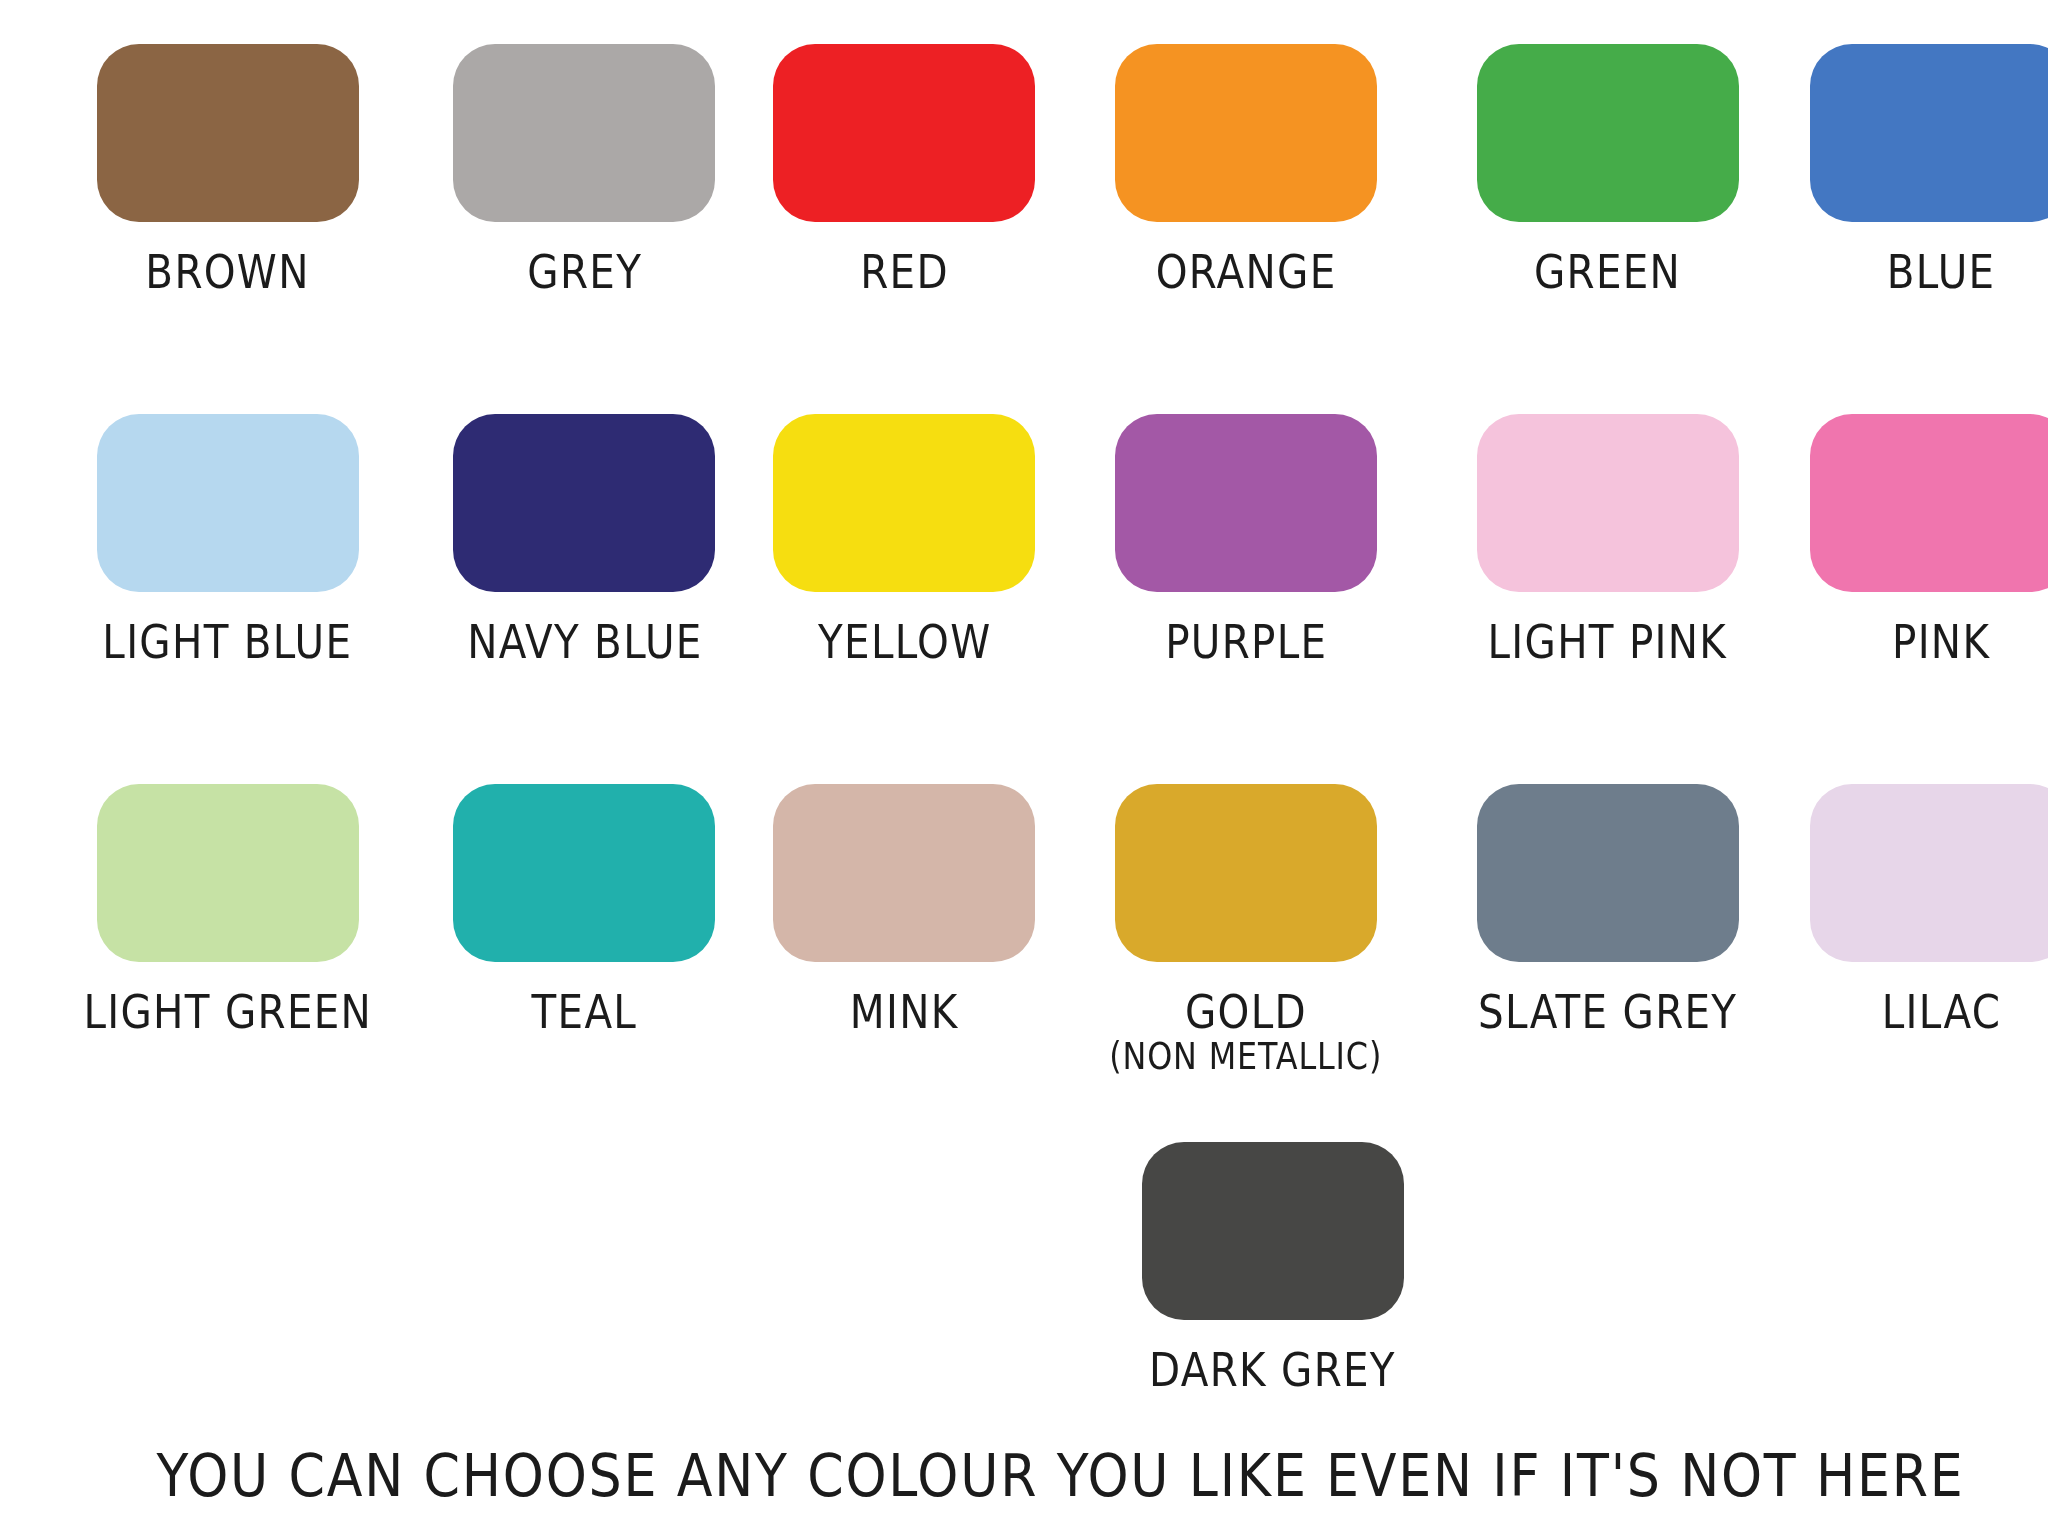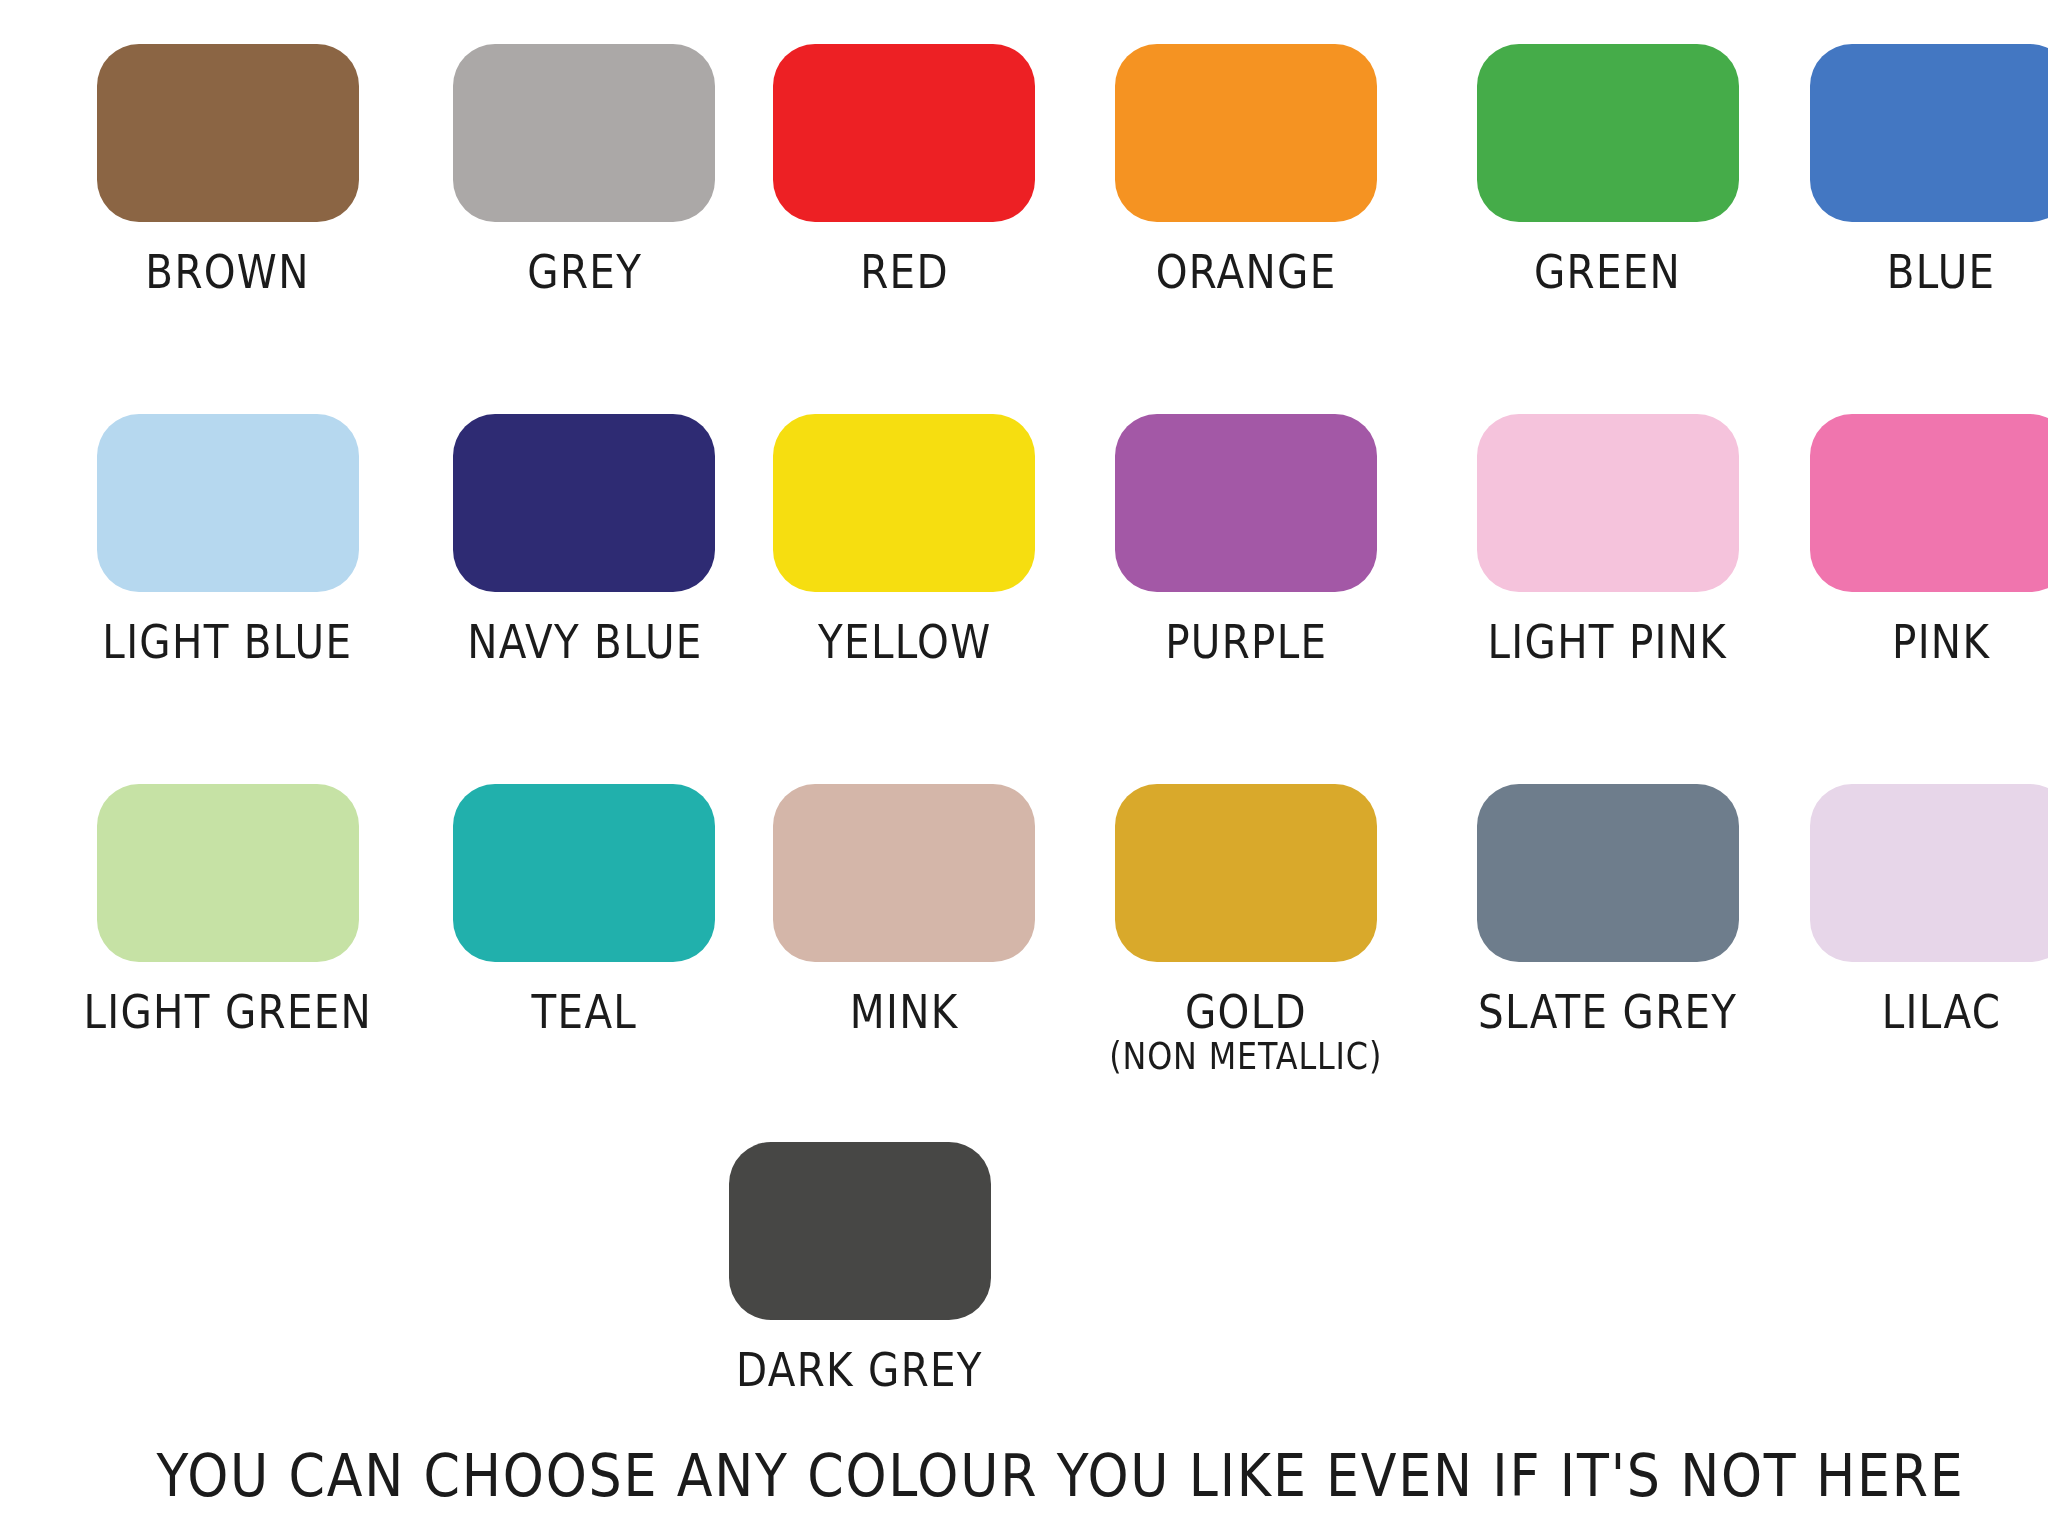--- a/index.html
+++ b/index.html
@@ -71,21 +71,21 @@
     color: #1b1b1b;
     text-align: center;
     transform: scaleX(0.86);
     transform-origin: center top;
     white-space: nowrap;
   }
 
   
   .bottom-row {
     display: grid;
-    grid-template-columns: repeat(6, 1fr);
+    grid-template-columns: repeat(4, 1fr);
     column-gap: 60px;
     margin-top: -12px;
   }
   .bottom-row .spacer-cell { }
   .bottom-row .swatch-cell { height: 300px; }
 
   .footer-note {
     margin-top: auto;
     padding-bottom: 42px;
     text-align: center;

